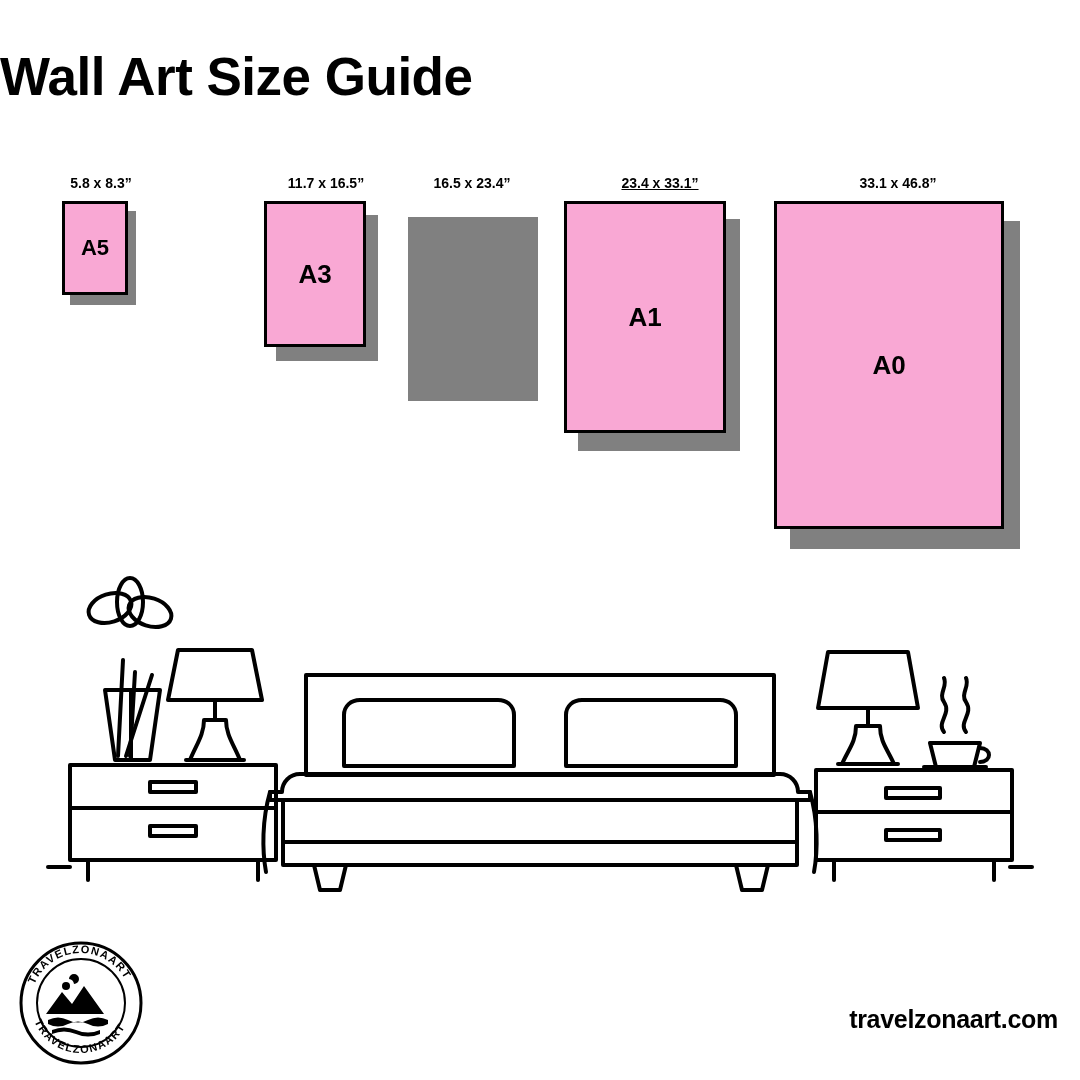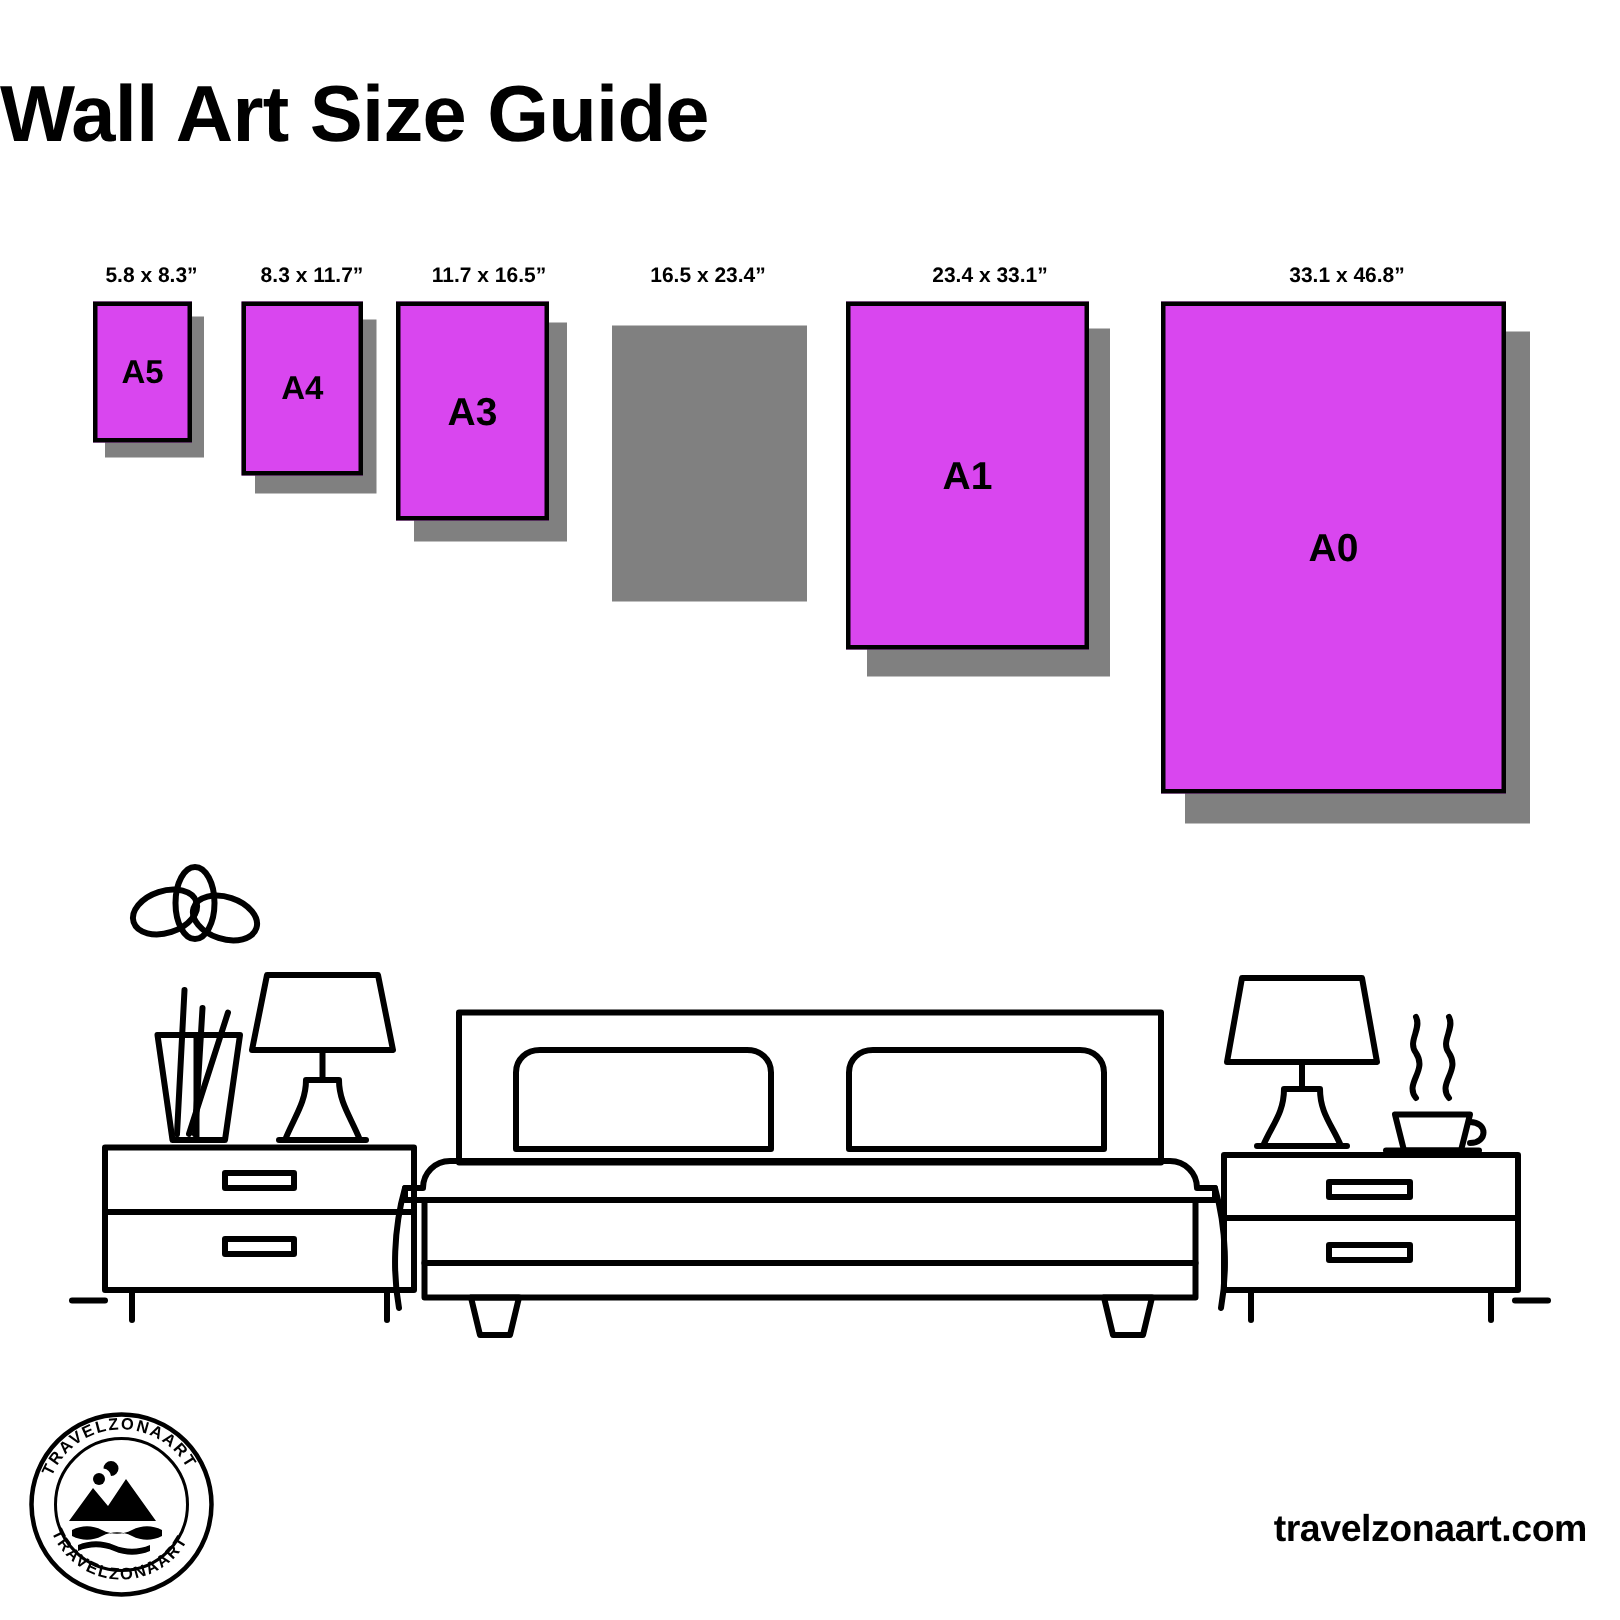--- a/index.html
+++ b/index.html
@@ -52,21 +52,21 @@
     font-size: 14px;
     font-weight: bold;
     color: #000000;
   }
   .frame-shadow {
     position: absolute;
     background: #808080;
   }
   .frame-box {
     position: absolute;
-    background: #d946ef;
+    background: #f9a8d4;
     border: 3px solid #000000;
     box-sizing: border-box;
     display: flex;
     align-items: center;
     justify-content: center;
   }
   .frame-name {
     font-size: 26px;
     font-weight: bold;
     color: #000000;
@@ -110,43 +110,36 @@
   <div class="frames">
 
     <div class="frame-group" style="left:60px; top:175px; width:82px; height:130px;">
       <div class="frame-label" style="top:0px;">5.8 x 8.3”</div>
       <div class="frame-shadow" style="left:10px; top:36px; width:66px; height:94px;"></div>
       <div class="frame-box" style="left:2px; top:26px; width:66px; height:94px;">
         <span class="frame-name sm">A5</span>
       </div>
     </div>
 
-    <div class="frame-group" style="left:158px; top:175px; width:100px; height:160px;">
-      <div class="frame-label" style="top:0px;">8.3 x 11.7”</div>
-      <div class="frame-shadow" style="left:12px; top:38px; width:81px; height:116px;"></div>
-      <div class="frame-box" style="left:3px; top:26px; width:81px; height:116px;">
-        <span class="frame-name sm">A4</span>
-      </div>
-    </div>
 
     <div class="frame-group" style="left:262px; top:175px; width:128px; height:210px;">
       <div class="frame-label" style="top:0px;">11.7 x 16.5”</div>
       <div class="frame-shadow" style="left:14px; top:40px; width:102px; height:146px;"></div>
       <div class="frame-box" style="left:2px; top:26px; width:102px; height:146px;">
         <span class="frame-name">A3</span>
       </div>
     </div>
 
     <div class="frame-group" style="left:392px; top:175px; width:160px; height:260px;">
       <div class="frame-label" style="top:0px;">16.5 x 23.4”</div>
       <div class="frame-shadow" style="left:16px; top:42px; width:130px; height:184px;"></div>
     </div>
 
     <div class="frame-group" style="left:560px; top:175px; width:200px; height:330px;">
-      <div class="frame-label" style="top:0px;">23.4 x 33.1”</div>
+      <div class="frame-label" style="top:0px;text-decoration:underline;">23.4 x 33.1”</div>
       <div class="frame-shadow" style="left:18px; top:44px; width:162px; height:232px;"></div>
       <div class="frame-box" style="left:4px; top:26px; width:162px; height:232px;">
         <span class="frame-name">A1</span>
       </div>
     </div>
 
     <div class="frame-group" style="left:768px; top:175px; width:260px; height:420px;">
       <div class="frame-label" style="top:0px;">33.1 x 46.8”</div>
       <div class="frame-shadow" style="left:22px; top:46px; width:230px; height:328px;"></div>
       <div class="frame-box" style="left:6px; top:26px; width:230px; height:328px;">

